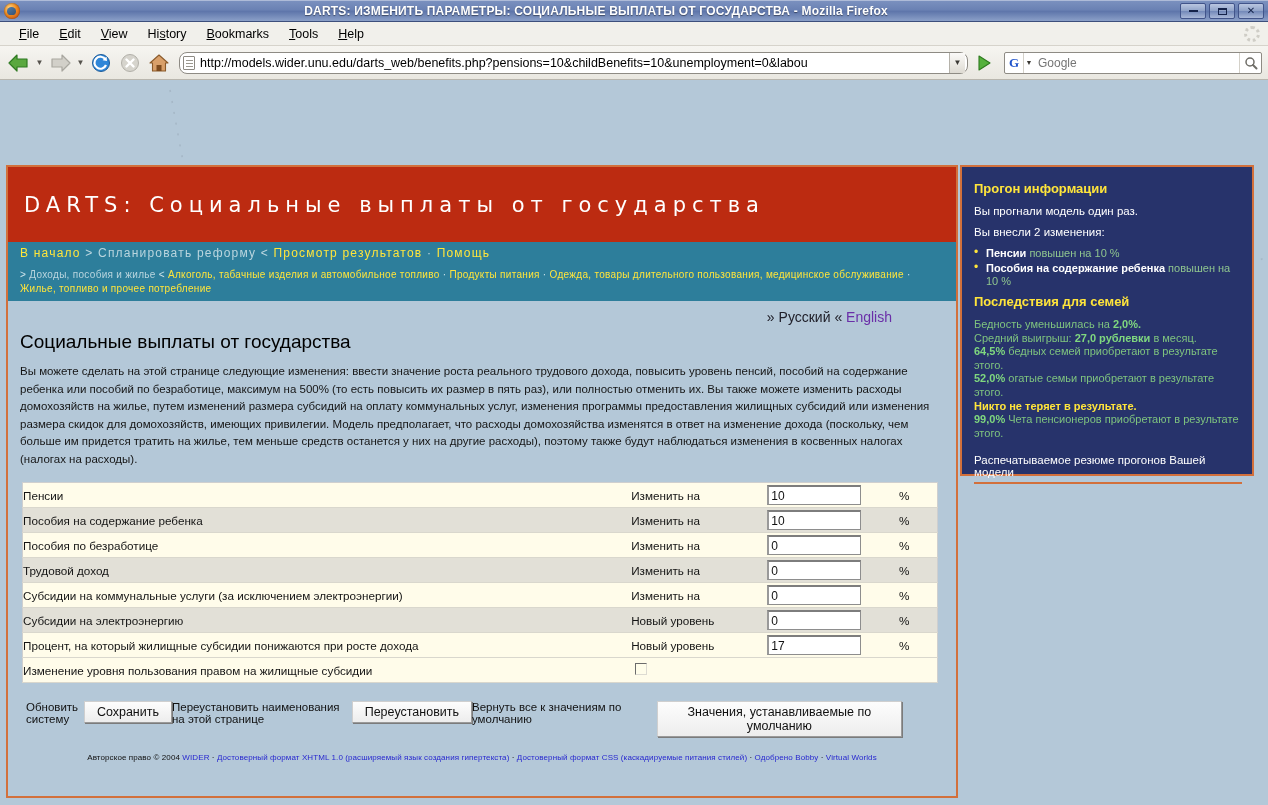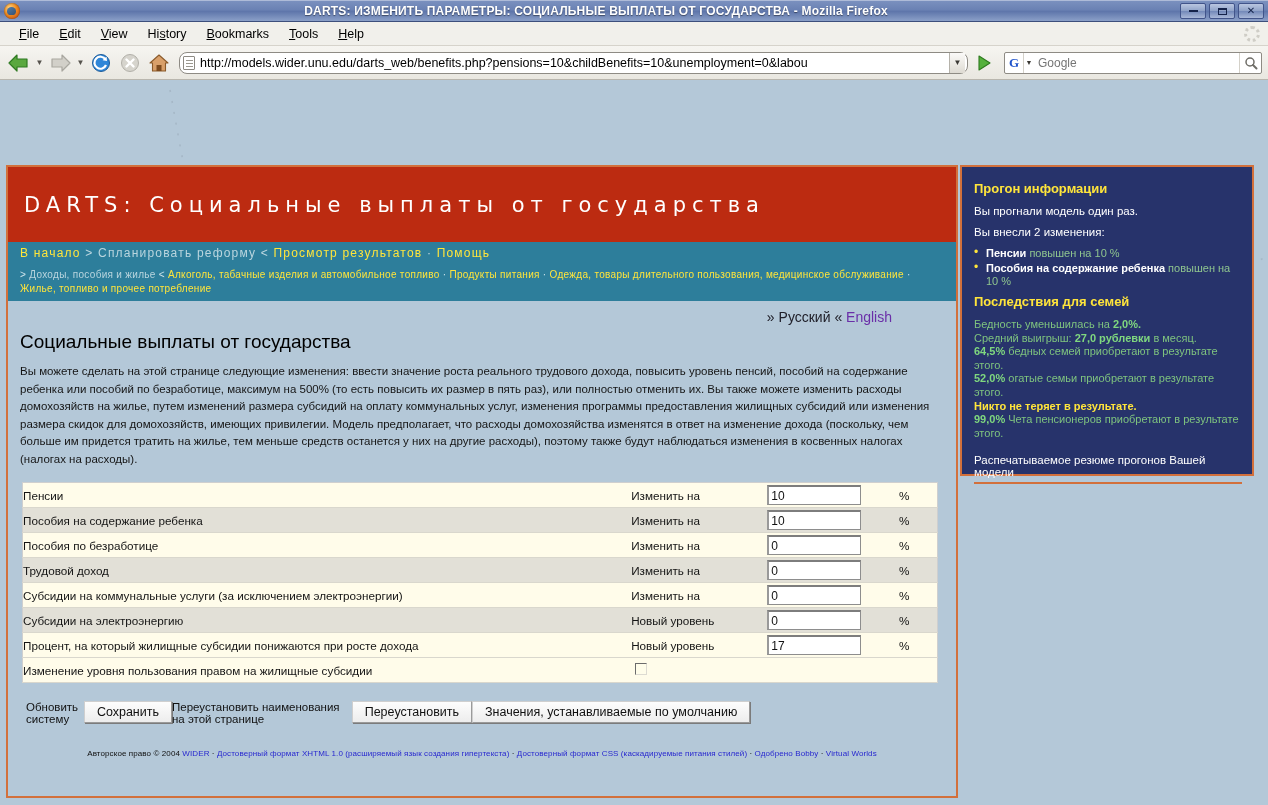--- a/index.html
+++ b/index.html
@@ -532,20 +532,21 @@
         <div id="btnrow">
           <div class="btncol" id="btncol-1">
             <div class="caption">Обновить систему</div>
             <button class="btn">Сохранить</button>
           </div>
           <div class="btncol" id="btncol-2">
             <div class="caption">Переустановить наименования на этой странице</div>
             <button class="btn">Переустановить</button>
           </div>
           <div class="btncol" id="btncol-3">
+            <div class="caption">Вернуть все к значениям по умолчанию</div>
             <button class="btn">Значения, устанавливаемые по умолчанию</button>
           </div>
         </div>
 
         <div id="footer">
           <span>Авторское право © 2004</span>
           <span class="lnk">WIDER</span>
           <span>·</span>
           <span class="lnk">Достоверный формат XHTML 1.0 (расширяемый язык создания гипертекста)</span>
           <span>·</span>

